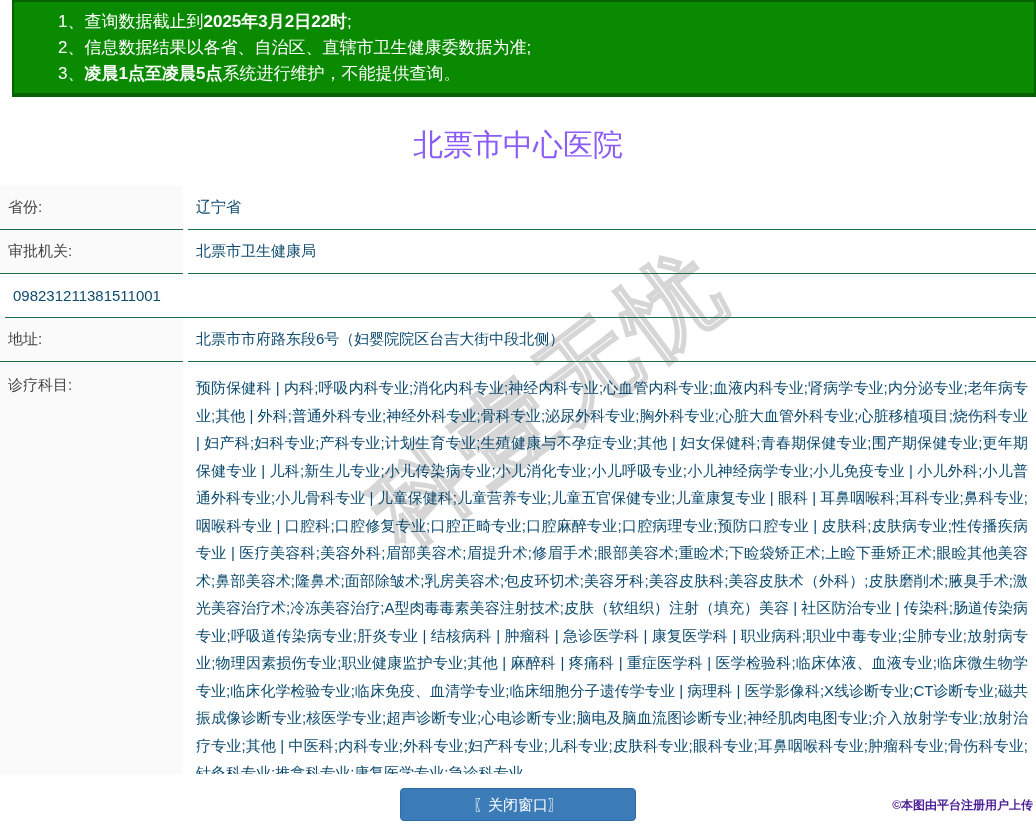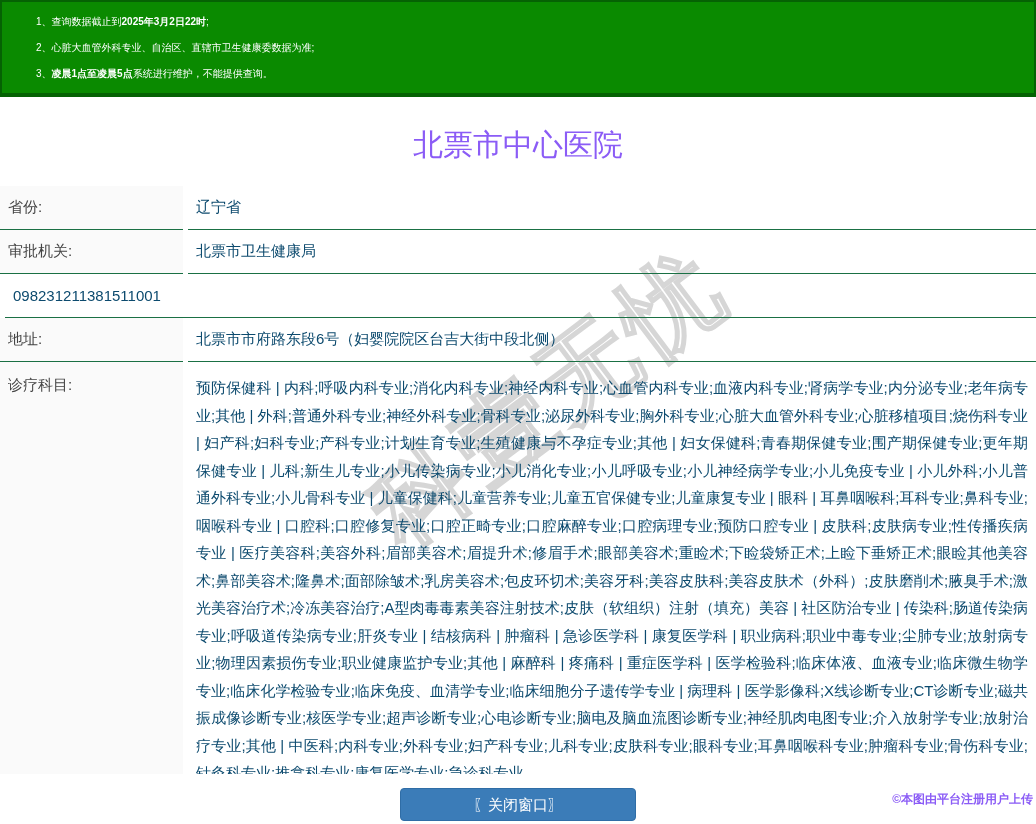--- a/index.html
+++ b/index.html
@@ -6,22 +6,22 @@
   html,body { background:#fff; }
   .page {
     width:1036px; height:824px; position:relative; overflow:hidden;
     background:#ffffff; font-family:"Liberation Sans", sans-serif;
   }
   
   .banner {
     position:relative; z-index:2;
     background:#0a8a00;
     border:2px solid #056203; border-bottom-width:4px;
-    padding:7px 10px 6px 34px;
-    color:#ffffff; font-size:10px;
+    padding:7px 10px 6px 44px;
+    color:#ffffff; font-size:17px;margin-left:12px;
   }
   .banner .note { line-height:26px; white-space:nowrap; }
   .banner .note b { font-weight:bold; }
   
   .wm-diagonal {
     position:absolute; left:340px; top:330px; width:430px; z-index:0;
     font-size:96px; letter-spacing:8px; font-weight:bold;
     color:rgba(255,255,255,0);
     -webkit-text-stroke:2px #d6d6d6;
     transform:rotate(-37deg);
@@ -62,35 +62,35 @@
   .btn-wrap { text-align:center; margin-top:14px; }
   .close-btn {
     display:inline-block; cursor:pointer;
     background:#3b7cb8; border:1px solid #2f6da6; border-radius:4px;
     color:#ffffff; font-size:15px; line-height:19px;
     padding:6px 72px;
     font-family:"Liberation Sans", sans-serif;
   }
   
   .wm-footer {
-    position:absolute; right:3px; bottom:16px; z-index:3;
-    font-size:12px; font-weight:bold; color:#8b5cf6;
+    position:absolute; right:3px; bottom:10px; z-index:3;
+    font-size:12px; font-weight:bold; color:#4c1d95;
     text-shadow:-1px -1px 0 #fff, 1px -1px 0 #fff, -1px 1px 0 #fff, 1px 1px 0 #fff;
   }
 </style>
 </head>
 <body>
 
 <div class="page">
 
   <div class="wm-diagonal">科壹无忧</div>
 
   <div class="banner">
     <div class="note"><span>1、</span><span>查询数据截止到</span><b>2025年3月2日22时</b><span>;</span></div>
-    <div class="note"><span>2、</span><span>心脏大血管外科专业、自治区、直辖市卫生健康委数据为准;</span><b></b><span></span></div>
+    <div class="note"><span>2、</span><span>信息数据结果以各省、自治区、直辖市卫生健康委数据为准;</span><b></b><span></span></div>
     <div class="note"><span>3、</span><span></span><b>凌晨1点至凌晨5点</b><span>系统进行维护，不能提供查询。</span></div>
   </div>
 
   <div class="content">
 
     <h1 class="title">北票市中心医院</h1>
 
     <div class="info">
 
       <div class="row">

